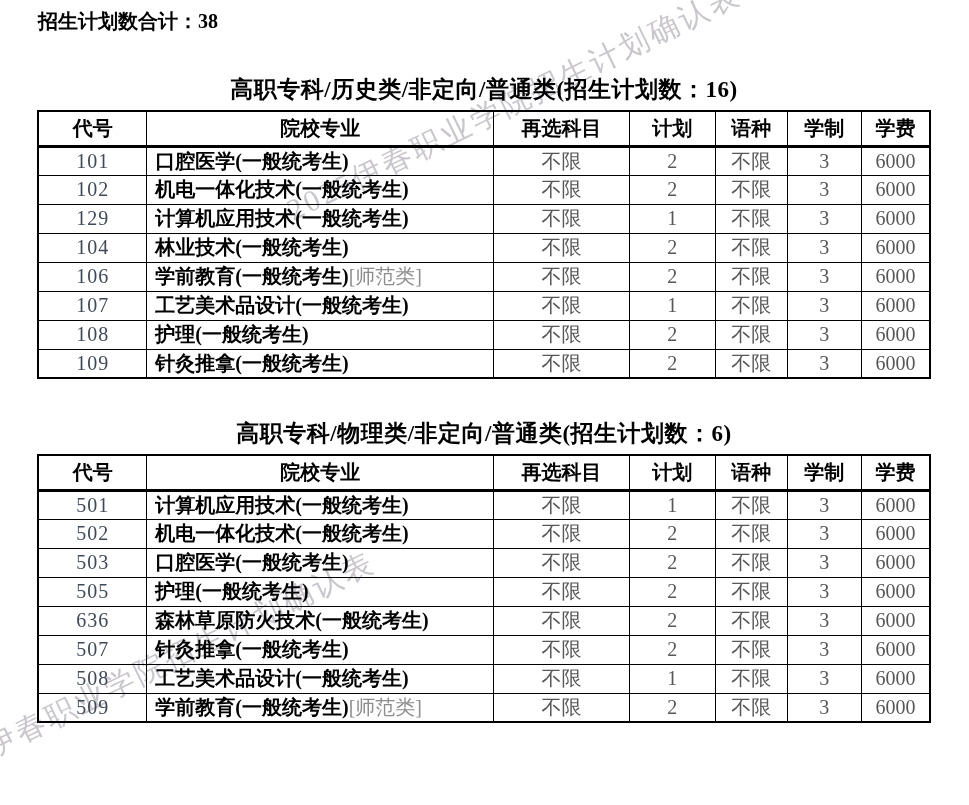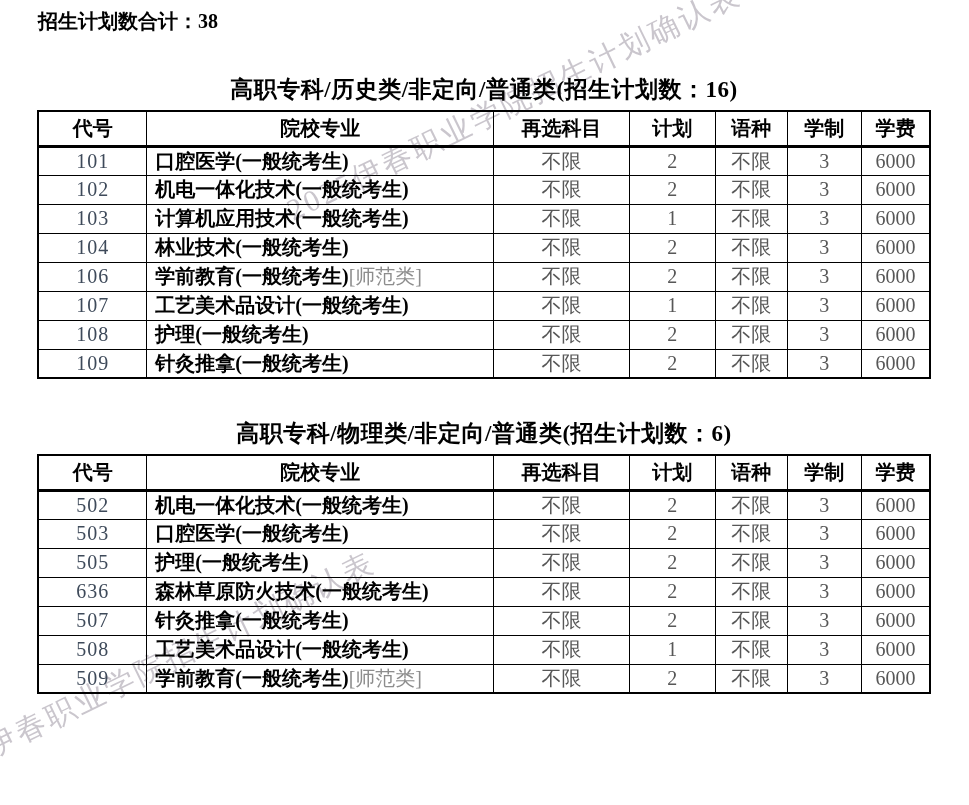--- a/index.html
+++ b/index.html
@@ -141,21 +141,21 @@
               <tr>
                 <td class="cell-code">102</td>
                 <td class="cell-major"><span>机电一体化技术(一般统考生)</span></td>
                 <td class="cell-muted">不限</td>
                 <td class="cell-muted">2</td>
                 <td class="cell-muted">不限</td>
                 <td class="cell-muted">3</td>
                 <td class="cell-muted">6000</td>
               </tr>
               <tr>
-                <td class="cell-code">103</td>
+                <td class="cell-code">129</td>
                 <td class="cell-major"><span>计算机应用技术(一般统考生)</span></td>
                 <td class="cell-muted">不限</td>
                 <td class="cell-muted">1</td>
                 <td class="cell-muted">不限</td>
                 <td class="cell-muted">3</td>
                 <td class="cell-muted">6000</td>
               </tr>
               <tr>
                 <td class="cell-code">104</td>
                 <td class="cell-major"><span>林业技术(一般统考生)</span></td>
@@ -223,20 +223,29 @@
                 <th>院校专业</th>
                 <th>再选科目</th>
                 <th>计划</th>
                 <th>语种</th>
                 <th>学制</th>
                 <th>学费</th>
               </tr>
             </thead>
       <tbody>
               <tr>
+                <td class="cell-code">501</td>
+                <td class="cell-major"><span>计算机应用技术(一般统考生)</span></td>
+                <td class="cell-muted">不限</td>
+                <td class="cell-muted">1</td>
+                <td class="cell-muted">不限</td>
+                <td class="cell-muted">3</td>
+                <td class="cell-muted">6000</td>
+              </tr>
+              <tr>
                 <td class="cell-code">502</td>
                 <td class="cell-major"><span>机电一体化技术(一般统考生)</span></td>
                 <td class="cell-muted">不限</td>
                 <td class="cell-muted">2</td>
                 <td class="cell-muted">不限</td>
                 <td class="cell-muted">3</td>
                 <td class="cell-muted">6000</td>
               </tr>
               <tr>
                 <td class="cell-code">503</td>

